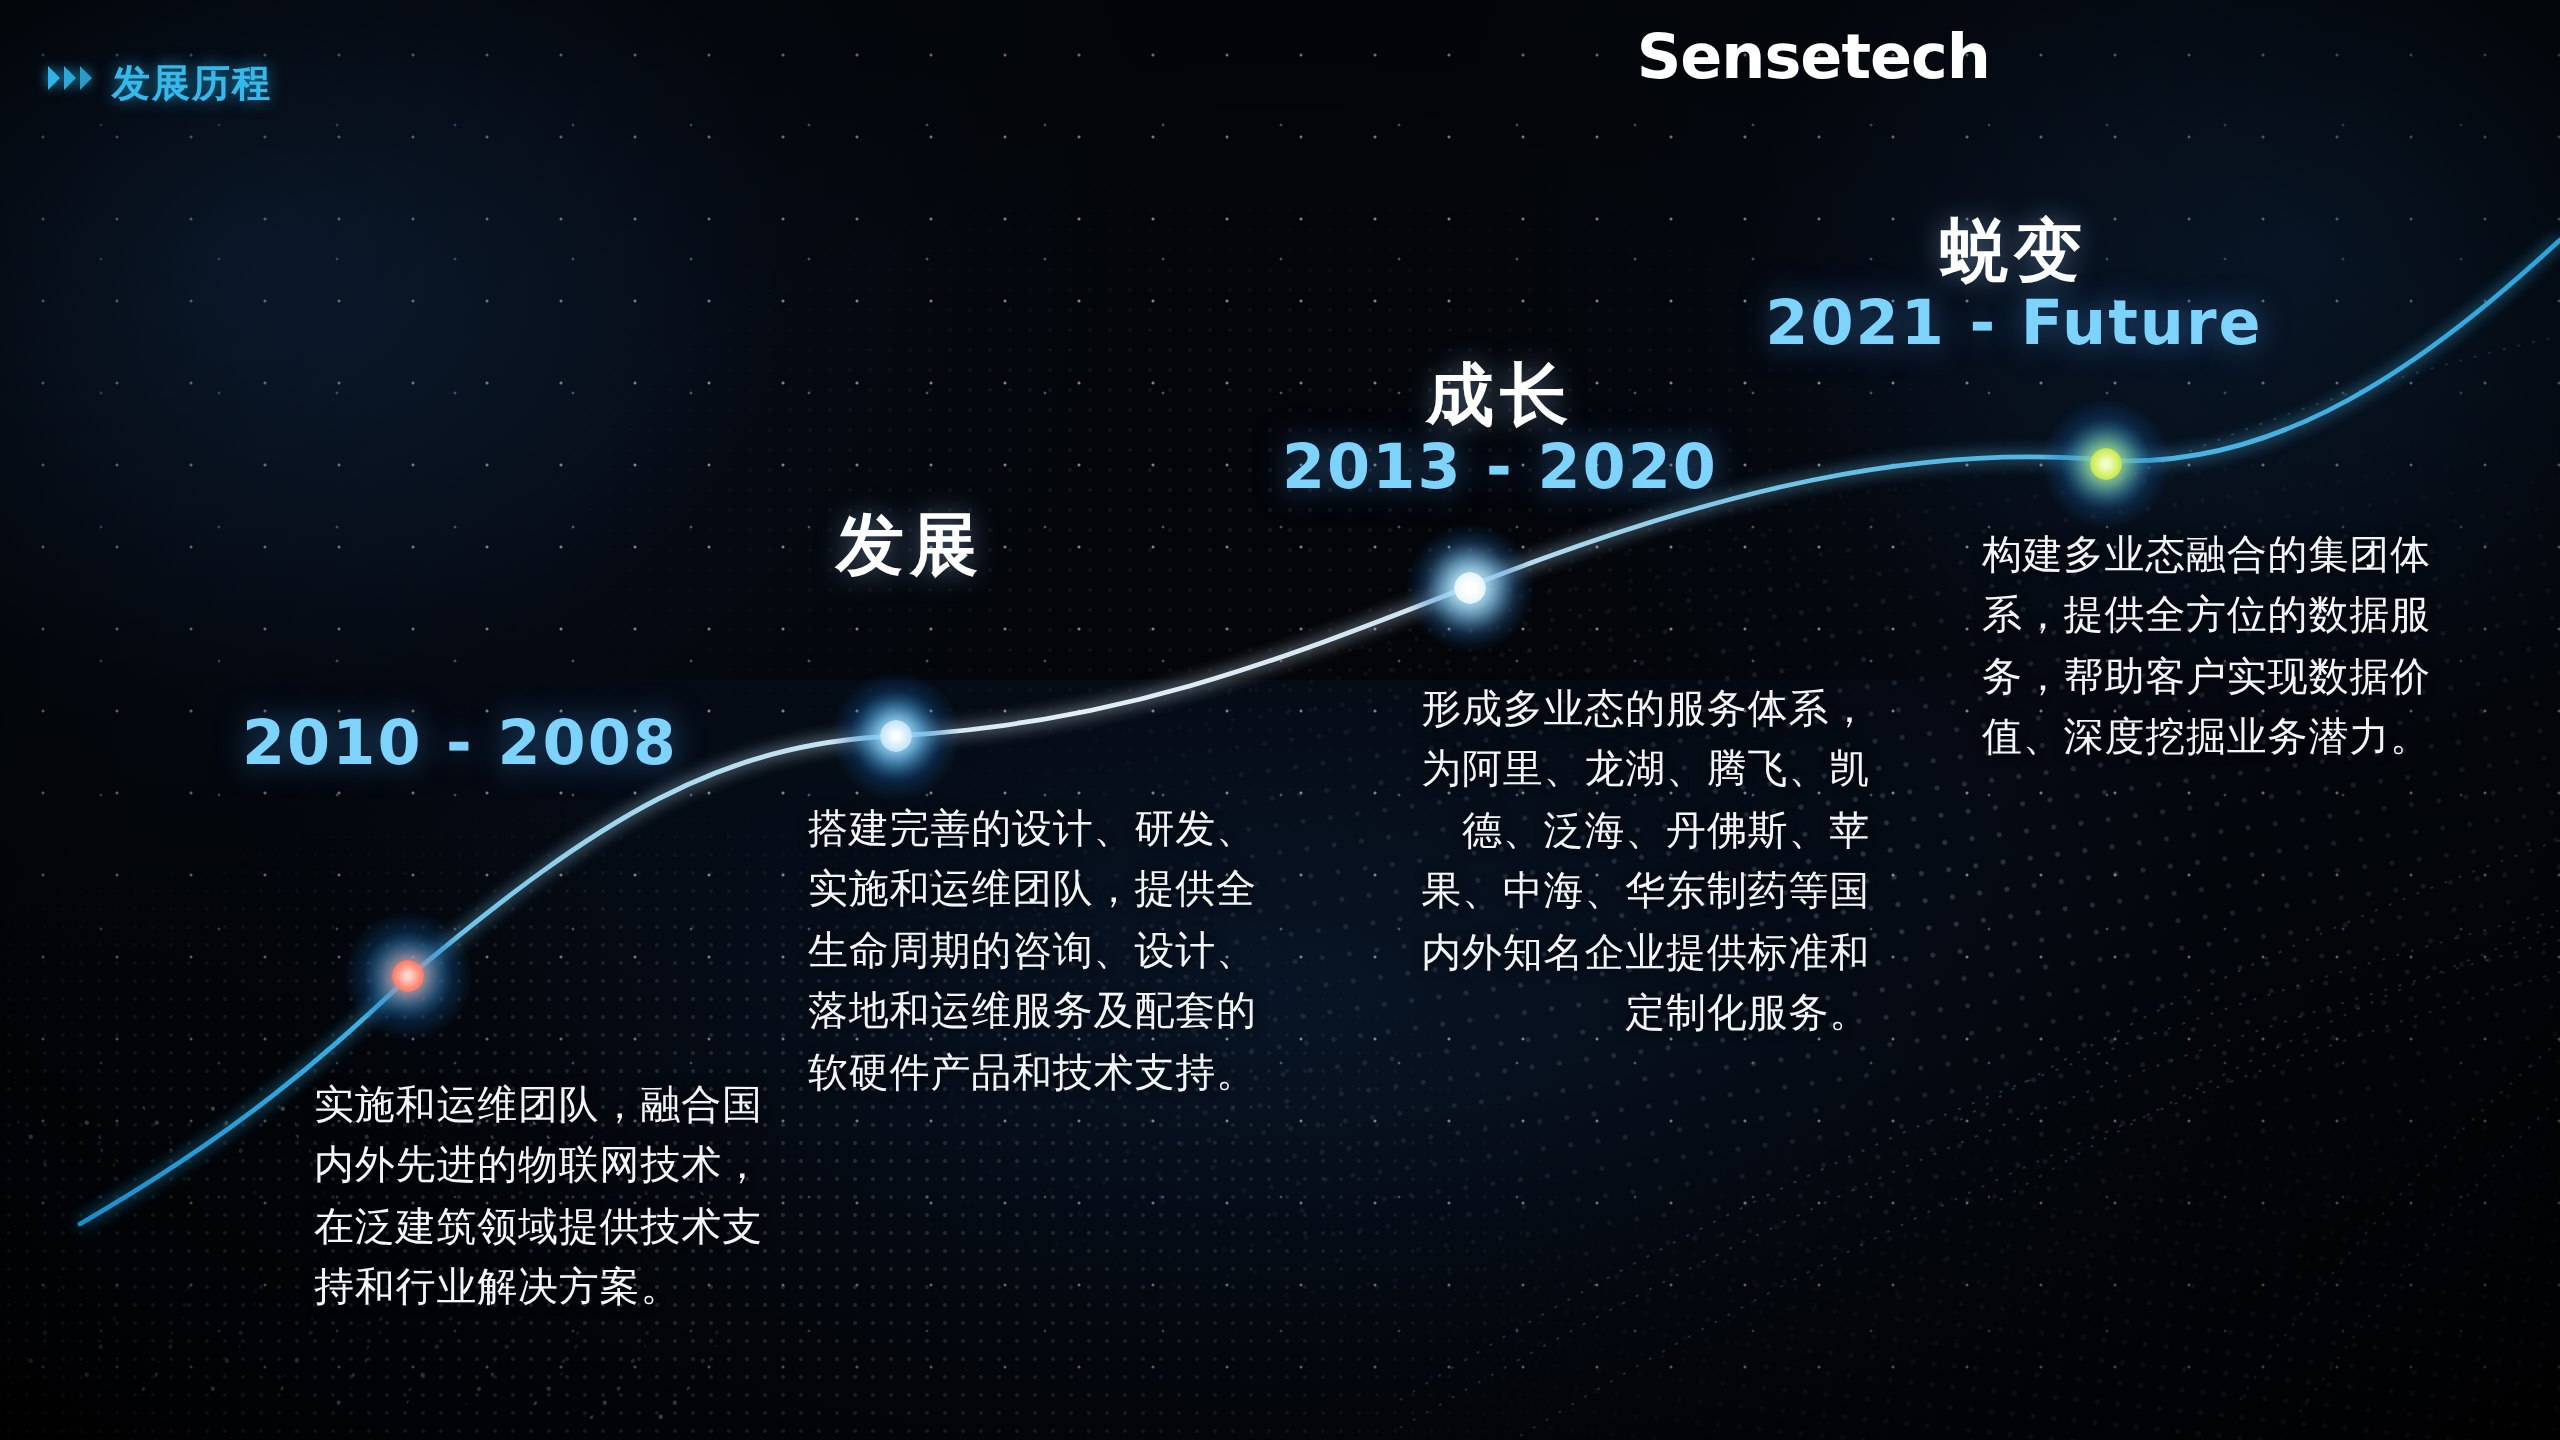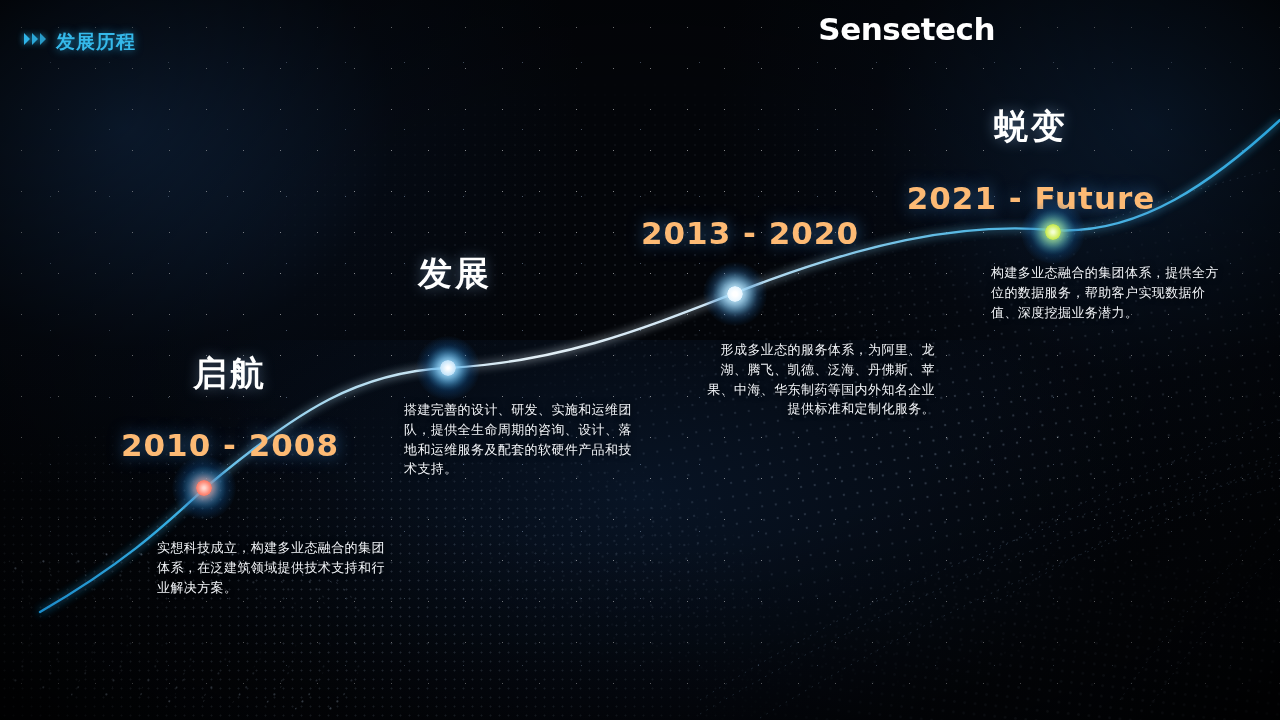--- a/index.html
+++ b/index.html
@@ -76,28 +76,27 @@
 
   
   .milestone { position:absolute; z-index:12; }
 
   .ms-title {
     font-size:34px; font-weight:700; color:#ffffff; line-height:1.1;
     text-align:center; letter-spacing:3px;
     text-shadow:0 0 14px rgba(150,190,235,.45);
   }
   .ms-period {
-    font-size:31px; font-weight:700; color:#fdba74; line-height:1.15;
+    font-size:31px; font-weight:700; color:#7dd3fc; line-height:1.15;
     text-align:center; letter-spacing:1px;
     text-shadow:0 0 16px rgba(60,130,200,.65);
     font-family:"DejaVu Sans","Liberation Sans",sans-serif;
-    margin-top:36px;
   }
   .ms-desc {
-    font-size:13px; line-height:1.52; color:#f2f5f9;
+    font-size:20px; line-height:1.52; color:#f2f5f9;
     letter-spacing:.4px; width:238px;
     text-shadow:0 0 6px rgba(0,0,0,.9);
   }
 
   
   .ms-dot { position:absolute; width:64px; height:64px; z-index:14; }
   .ms-dot .halo {
     position:absolute; left:0; top:0; width:64px; height:64px; border-radius:50%;
     background:radial-gradient(circle, rgba(70,190,245,.95) 0%, rgba(40,150,220,.62) 26%, rgba(20,95,170,.28) 50%, rgba(0,40,90,0) 72%);
   }
@@ -197,54 +196,54 @@
           <feMergeNode in="SourceGraphic"></feMergeNode>
         </feMerge>
     </filter>
   </defs>
   <path d="M 40,612 C 130,560 170,520 205,488 C 300,408 360,372 447,368
            C 560,362 640,330 735,293 C 860,244 960,222 1052,230
            C 1140,236 1215,180 1280,120" fill="none" stroke="url(#curveGrad)" stroke-width="2.4" stroke-linecap="round" filter="url(#curveGlow)" opacity="0.98"></path>
 </svg>
 
 <div class="milestone" style="left:100px; top:355px; width:260px;">
-  <div class="ms-title">启航</div>
   <div class="ms-period">2010 - 2008</div>
 </div>
 <div class="ms-dot" style="left:172px; top:456px;">
   <div class="halo"></div>
   <div class="core pink"></div>
 </div>
 <div class="milestone" style="left:157px; top:538px;">
-  <div class="ms-desc">实想科技成立，构建多业态融合的集团体系，在泛建筑领域提供技术支持和行业解决方案。</div>
+  <div class="ms-desc">实施和运维团队，融合国内外先进的物联网技术，在泛建筑领域提供技术支持和行业解决方案。</div>
 </div>
 
 <div class="milestone" style="left:330px; top:255px; width:250px;">
   <div class="ms-title">发展</div>
 </div>
 <div class="ms-dot" style="left:416px; top:336px;">
   <div class="halo"></div>
   <div class="core white"></div>
 </div>
 <div class="milestone" style="left:404px; top:400px;">
   <div class="ms-desc">搭建完善的设计、研发、实施和运维团队，提供全生命周期的咨询、设计、落地和运维服务及配套的软硬件产品和技术支持。</div>
 </div>
 
 <div class="milestone" style="left:625px; top:180px; width:250px;">
+  <div class="ms-title">成长</div>
   <div class="ms-period">2013 - 2020</div>
 </div>
 <div class="ms-dot" style="left:703px; top:262px;">
   <div class="halo"></div>
   <div class="core bright"></div>
 </div>
 <div class="milestone" style="left:697px; top:340px;text-align:right;">
   <div class="ms-desc">形成多业态的服务体系，为阿里、龙湖、腾飞、凯德、泛海、丹佛斯、苹果、中海、华东制药等国内外知名企业提供标准和定制化服务。</div>
 </div>
 
-<div class="milestone" style="left:906px; top:108px; width:250px;">
+<div class="milestone" style="left:882px; top:108px; width:250px;">
   <div class="ms-title">蜕变</div>
   <div class="ms-period">2021 - Future</div>
 </div>
 <div class="ms-dot" style="left:1021px; top:200px;">
   <div class="halo"></div>
   <div class="core lime"></div>
 </div>
 <div class="milestone" style="left:991px; top:263px;">
   <div class="ms-desc">构建多业态融合的集团体系，提供全方位的数据服务，帮助客户实现数据价值、深度挖掘业务潜力。</div>
 </div>

